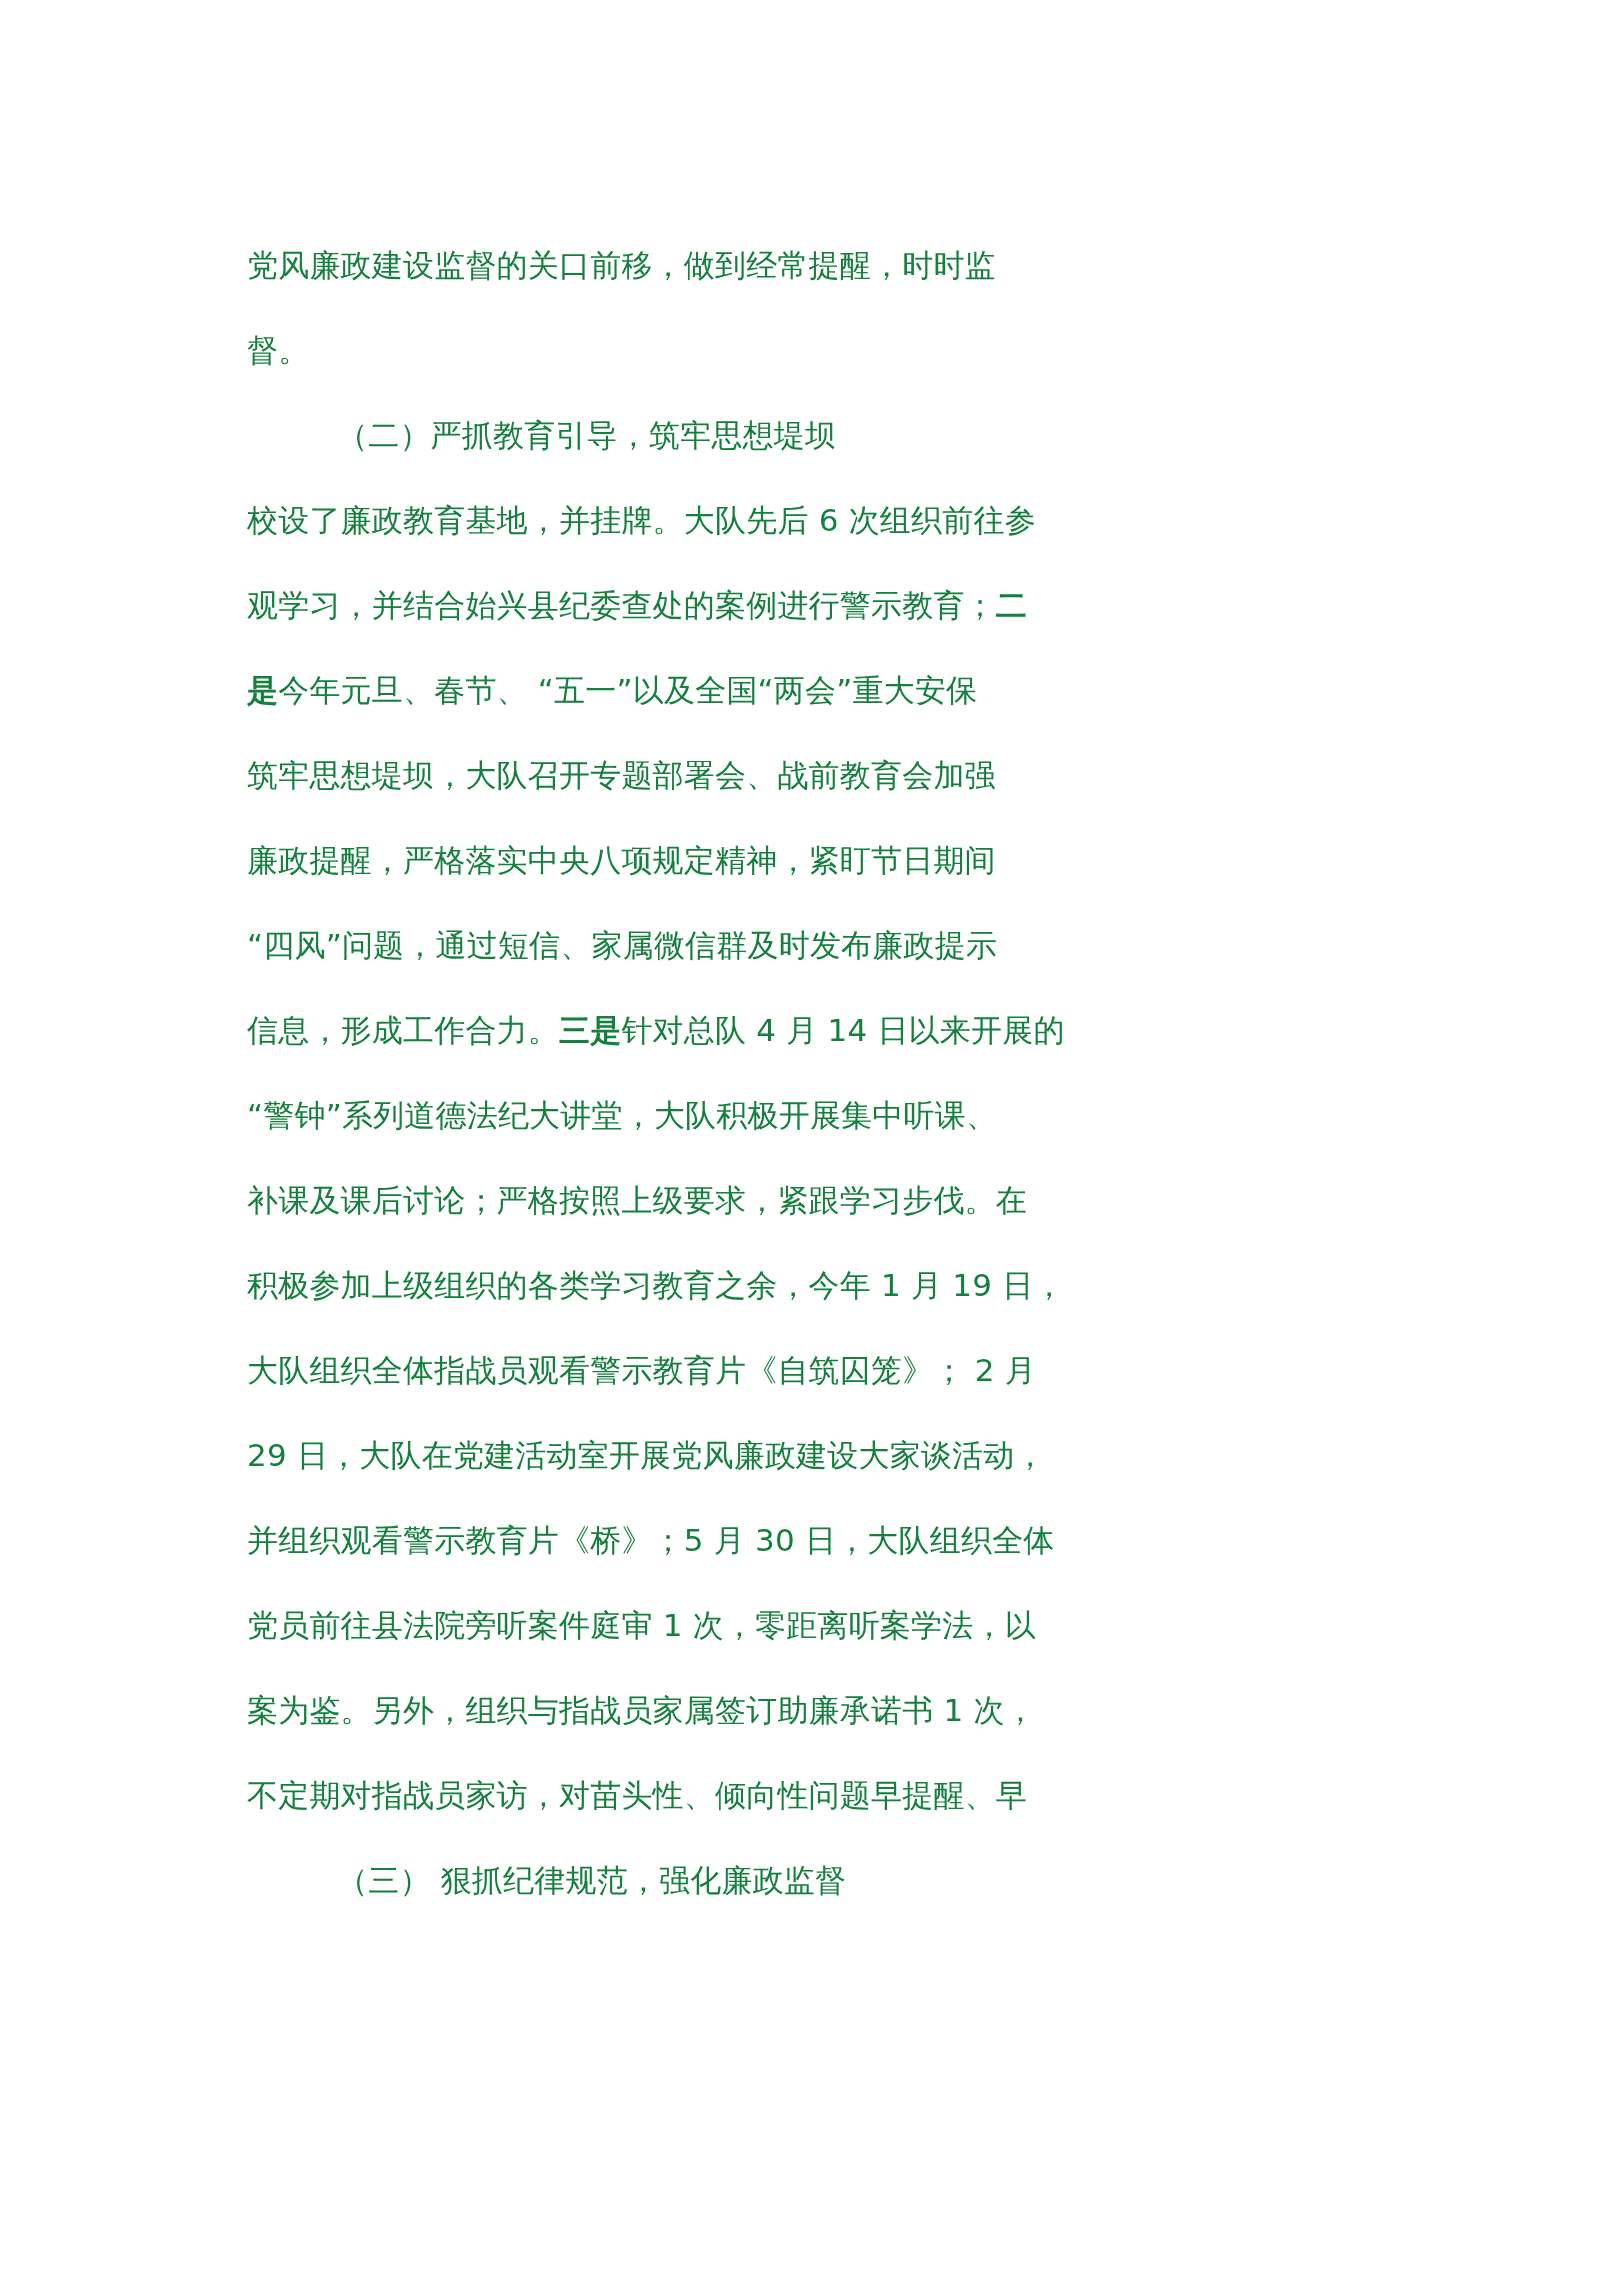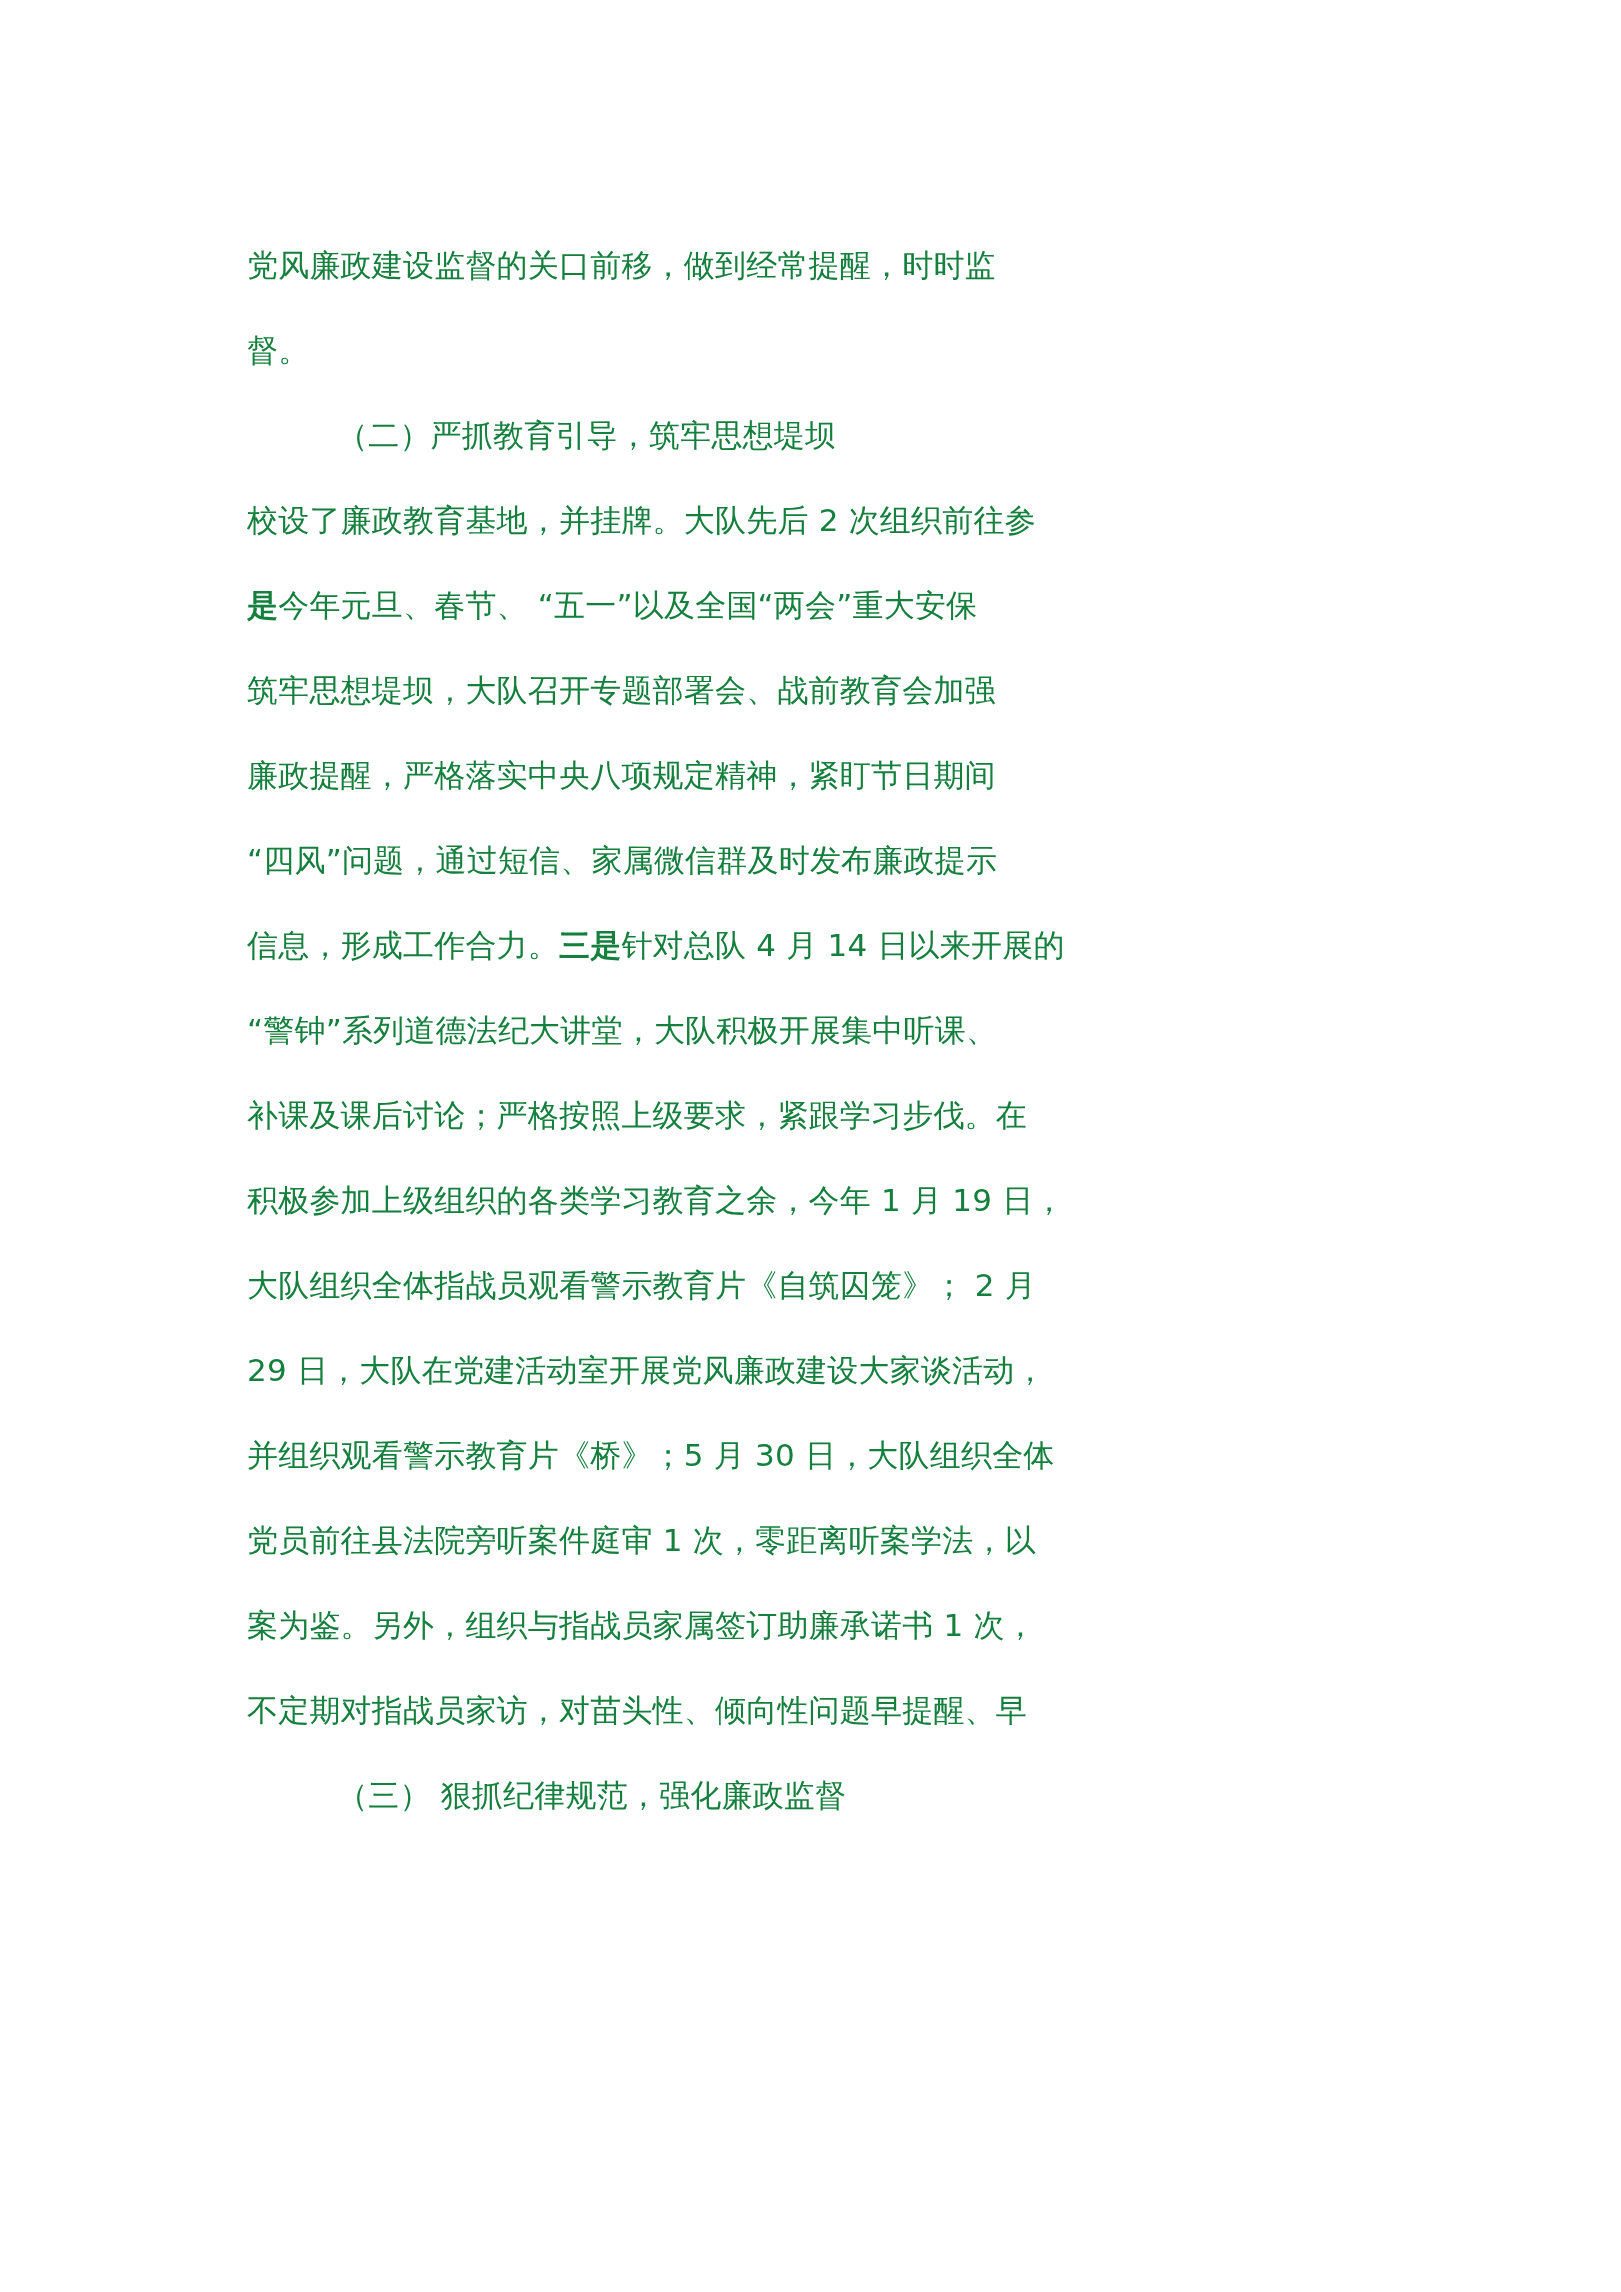--- a/index.html
+++ b/index.html
@@ -21,21 +21,22 @@
   b { font-weight: bold; }
 </style>
 </head>
 <body>
 
 <div class="page">
   <div id="lines">
       <div class="p"><span>党风廉政建设监督的关口前移，做到经常提醒，时时监</span></div>
       <div class="p"><span>督。</span></div>
       <div class="p heading"><span>（二）严抓教育引导，筑牢思想堤坝</span></div>
-      <div class="p"><span>校设了廉政教育基地，并挂牌。大队先后 2 次组织前往参</span></div>
+      <div class="p"><span>校设了廉政教育基地，并挂牌。大队先后 6 次组织前往参</span></div>
+      <div class="p"><span>观学习，并结合始兴县纪委查处的案例进行警示教育；</span><b>二</b></div>
       <div class="p"><b>是</b><span>今年元旦、春节、 “五一”以及全国“两会”重大安保</span></div>
       <div class="p"><span>筑牢思想堤坝，大队召开专题部署会、战前教育会加强</span></div>
       <div class="p"><span>廉政提醒，严格落实中央八项规定精神，紧盯节日期间</span></div>
       <div class="p"><span> “四风”问题，通过短信、家属微信群及时发布廉政提示</span></div>
       <div class="p"><span>信息，形成工作合力。</span><b>三是</b><span>针对总队 4 月 14 日以来开展的</span></div>
       <div class="p"><span> “警钟”系列道德法纪大讲堂，大队积极开展集中听课、</span></div>
       <div class="p"><span>补课及课后讨论；严格按照上级要求，紧跟学习步伐。在</span></div>
       <div class="p"><span>积极参加上级组织的各类学习教育之余，今年 1 月 19 日，</span></div>
       <div class="p"><span>大队组织全体指战员观看警示教育片《自筑囚笼》； 2 月</span></div>
       <div class="p"><span>29 日，大队在党建活动室开展党风廉政建设大家谈活动，</span></div>

